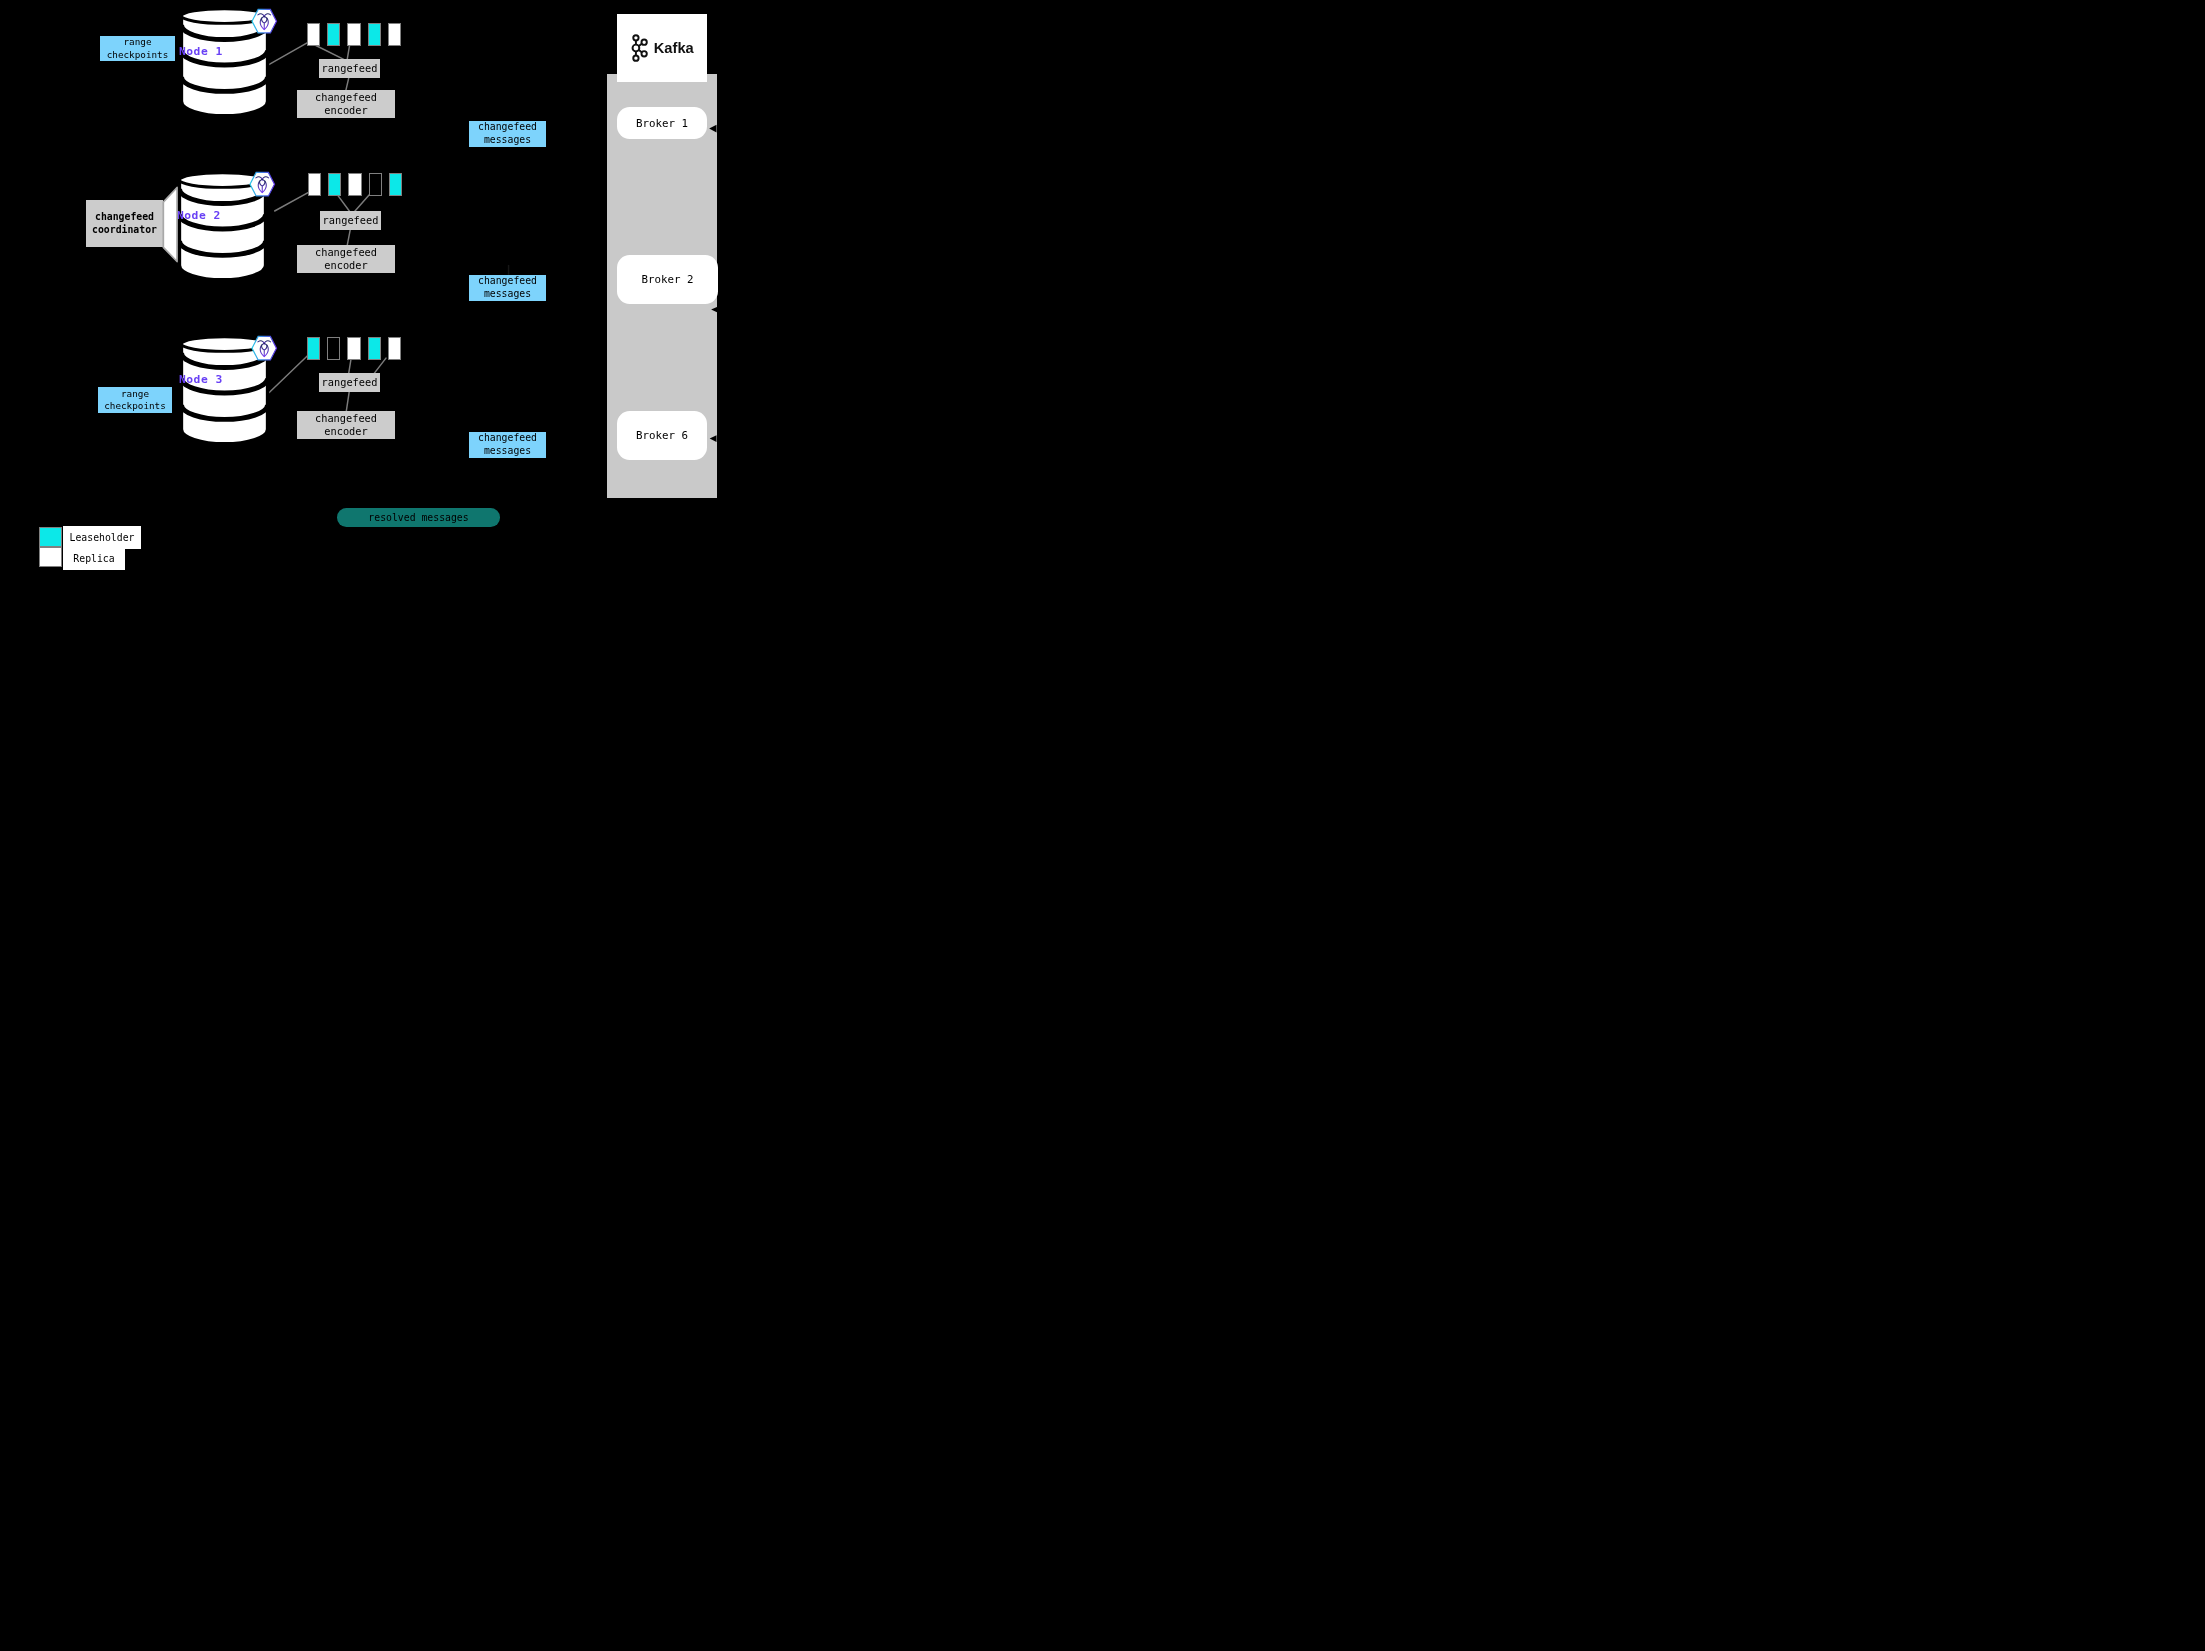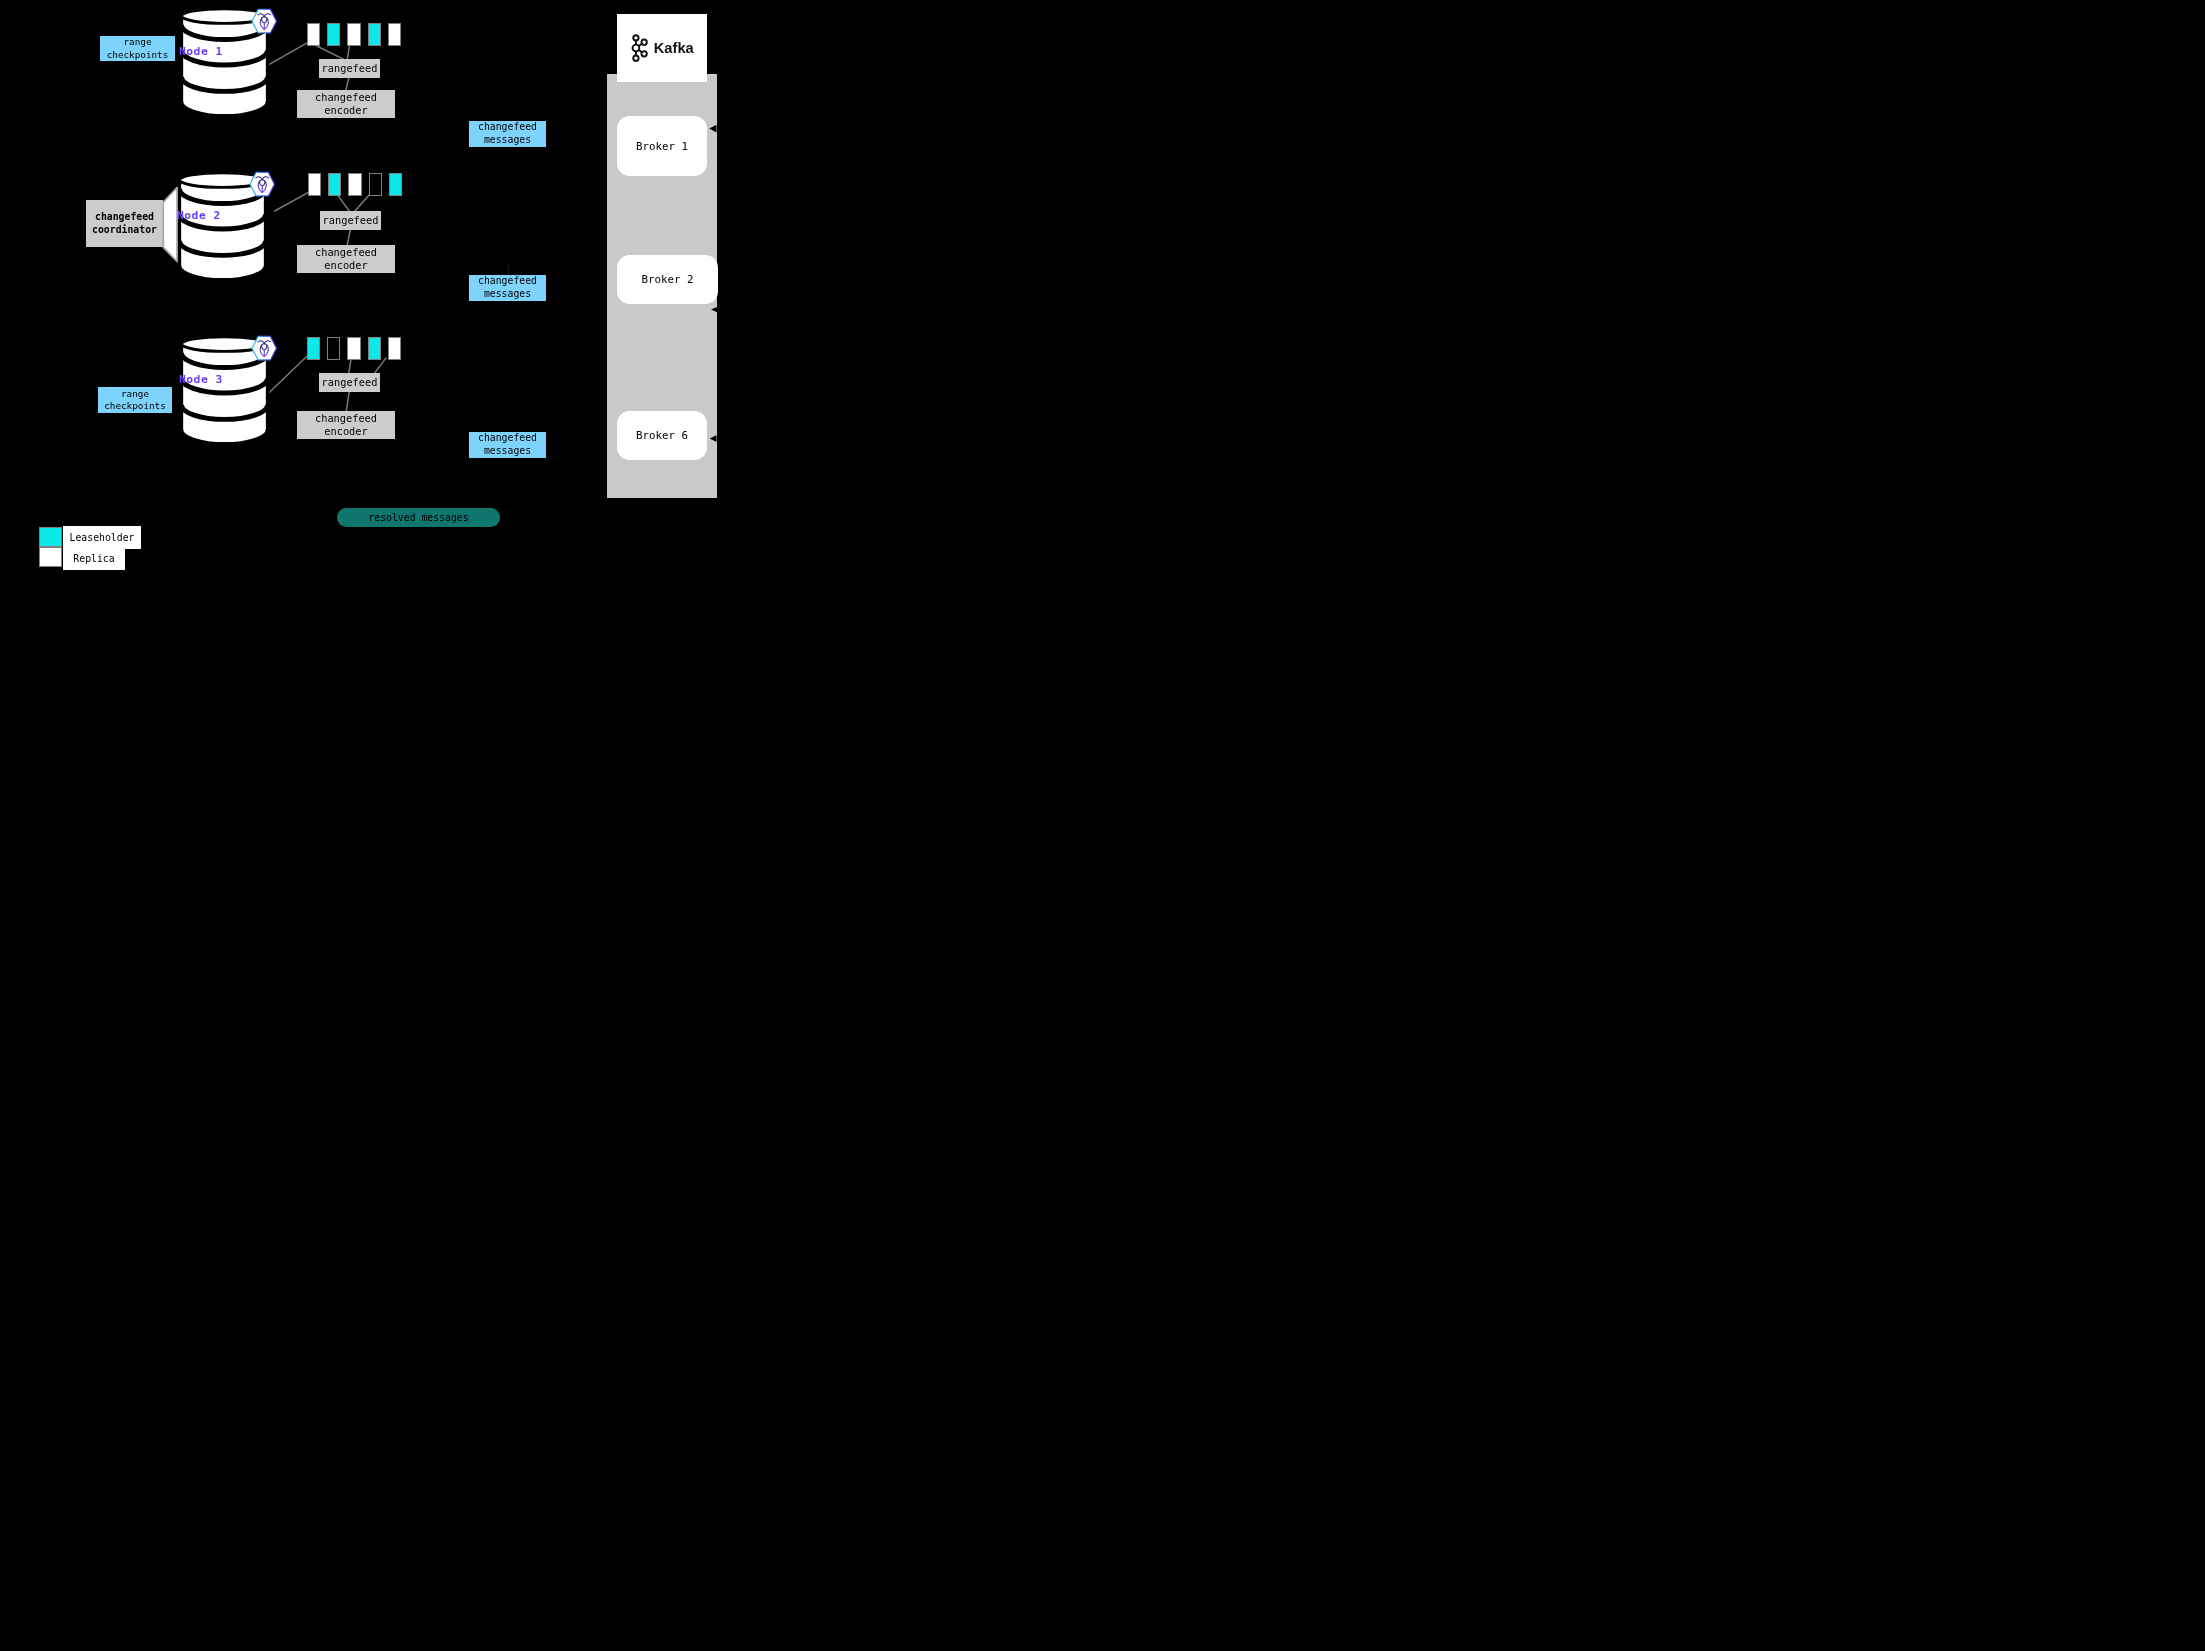--- a/index.html
+++ b/index.html
@@ -232,21 +232,21 @@
         <circle cx="29" cy="43" r="5.5"></circle>
         <line x1="12" y1="16" x2="12" y2="24"></line>
         <line x1="12" y1="38" x2="12" y2="46"></line>
         <line x1="18" y1="27" x2="24" y2="22"></line>
         <line x1="18" y1="35" x2="24" y2="40"></line>
       </g>
     </svg>
     <span class="kafka-word">Kafka</span>
   </div>
 
-  <div class="abs broker z2" style="left:617px;top:116px;width:90px;height:60px;justify-content:center;">
+  <div class="abs broker z2" style="left:617px;top:107px;width:90px;height:32px;justify-content:center;">
     <span>Broker 1</span>
   </div>
   <div class="abs broker z2" style="left:617px;top:255px;width:101px;height:49px;">
     <span>Broker 2</span>
   </div>
   <div class="abs broker z2" style="left:617px;top:411px;width:90px;height:49px;">
     <span>Broker 6</span>
   </div>
 
   <div class="abs pill z2" style="left:337px;top:508px;width:163px;height:18.6px;">

